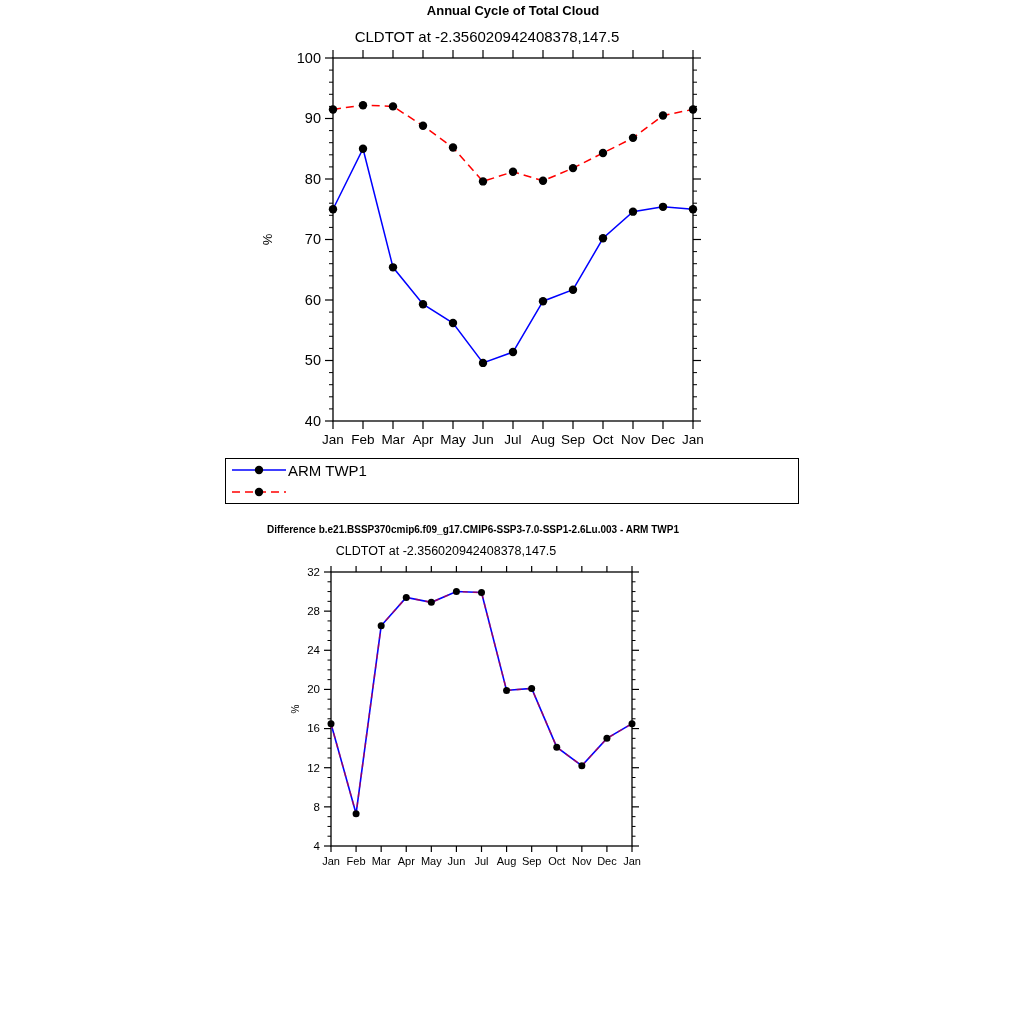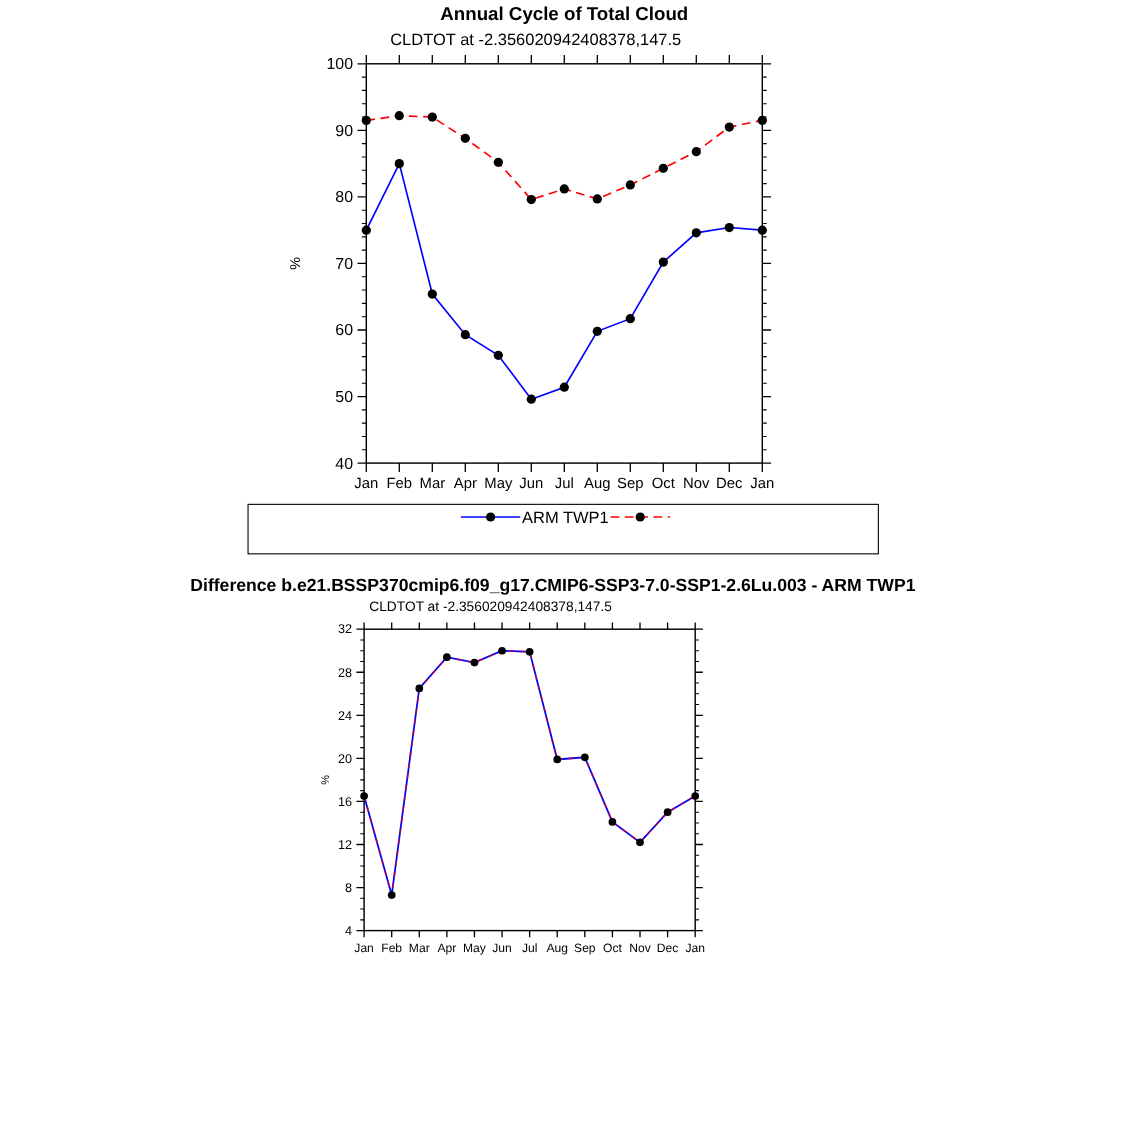--- a/index.html
+++ b/index.html
@@ -3,31 +3,31 @@
 <meta charset="utf-8">
 <style>
   html,body{margin:0;padding:0;background:#fff;}
   .canvas{
     position:relative;width:1024px;height:1024px;background:#ffffff;
     font-family:"Liberation Sans",sans-serif;color:#000;overflow:hidden;
   }
   .chartsvg{position:absolute;}
   svg text{font-family:"Liberation Sans",sans-serif;fill:#000;}
   .t1{position:absolute;left:213px;top:3px;width:600px;text-align:center;
-      font-size:17px;font-weight:bold;white-space:nowrap;}
+      font-size:13px;font-weight:bold;white-space:nowrap;}
   .s1{position:absolute;left:187px;top:28px;width:600px;text-align:center;
       font-size:15px;white-space:nowrap;}
   .legend{position:absolute;left:225px;top:458px;width:574px;height:46px;
       border:1px solid #000;box-sizing:border-box;background:#fff;
-      display:flex;flex-direction:row;justify-content:center;padding-left:4px;}
+      display:flex;flex-direction:column;justify-content:center;padding-left:4px;}
   .lrow{display:flex;align-items:center;height:22px;}
   .lsample{width:58px;height:12px;flex:0 0 auto;}
   .llabel{font-size:15px;white-space:nowrap;}
   .t2{position:absolute;left:173px;top:524px;width:600px;text-align:center;
-      font-size:16px;font-weight:bold;white-space:nowrap;}
+      font-size:10px;font-weight:bold;white-space:nowrap;}
   .s2{position:absolute;left:146px;top:544px;width:600px;text-align:center;
       font-size:12.5px;white-space:nowrap;}
 </style>
 </head>
 <body>
 
 <div class="canvas">
 
   <div class="t1">Annual Cycle of Total Cloud</div>
   <div class="s1">CLDTOT at -2.356020942408378,147.5</div>

